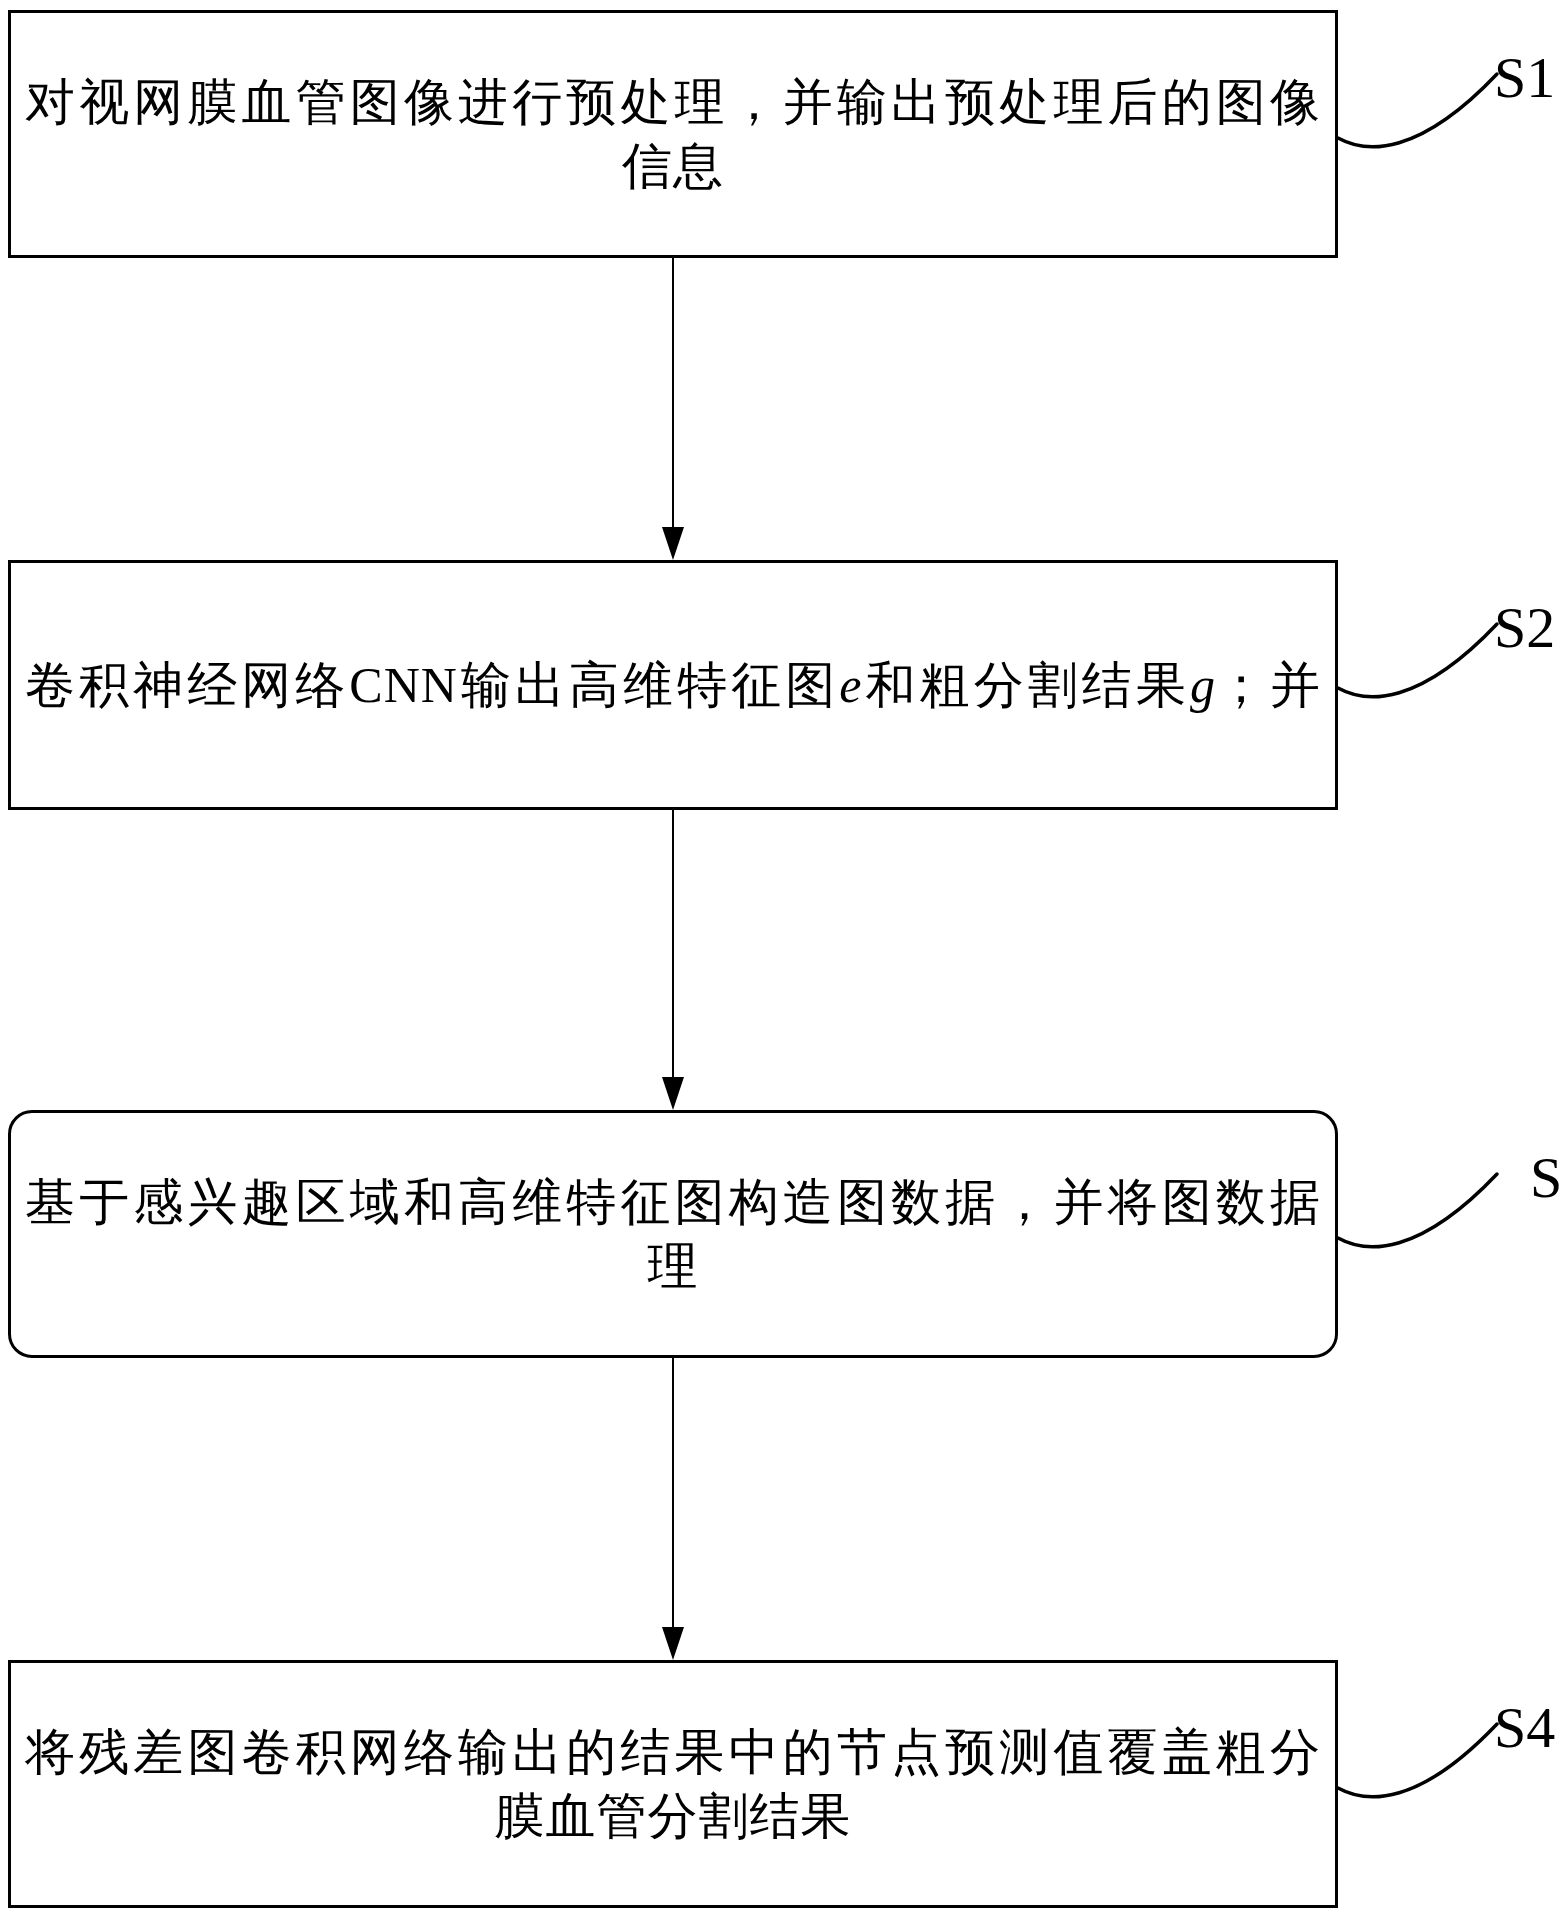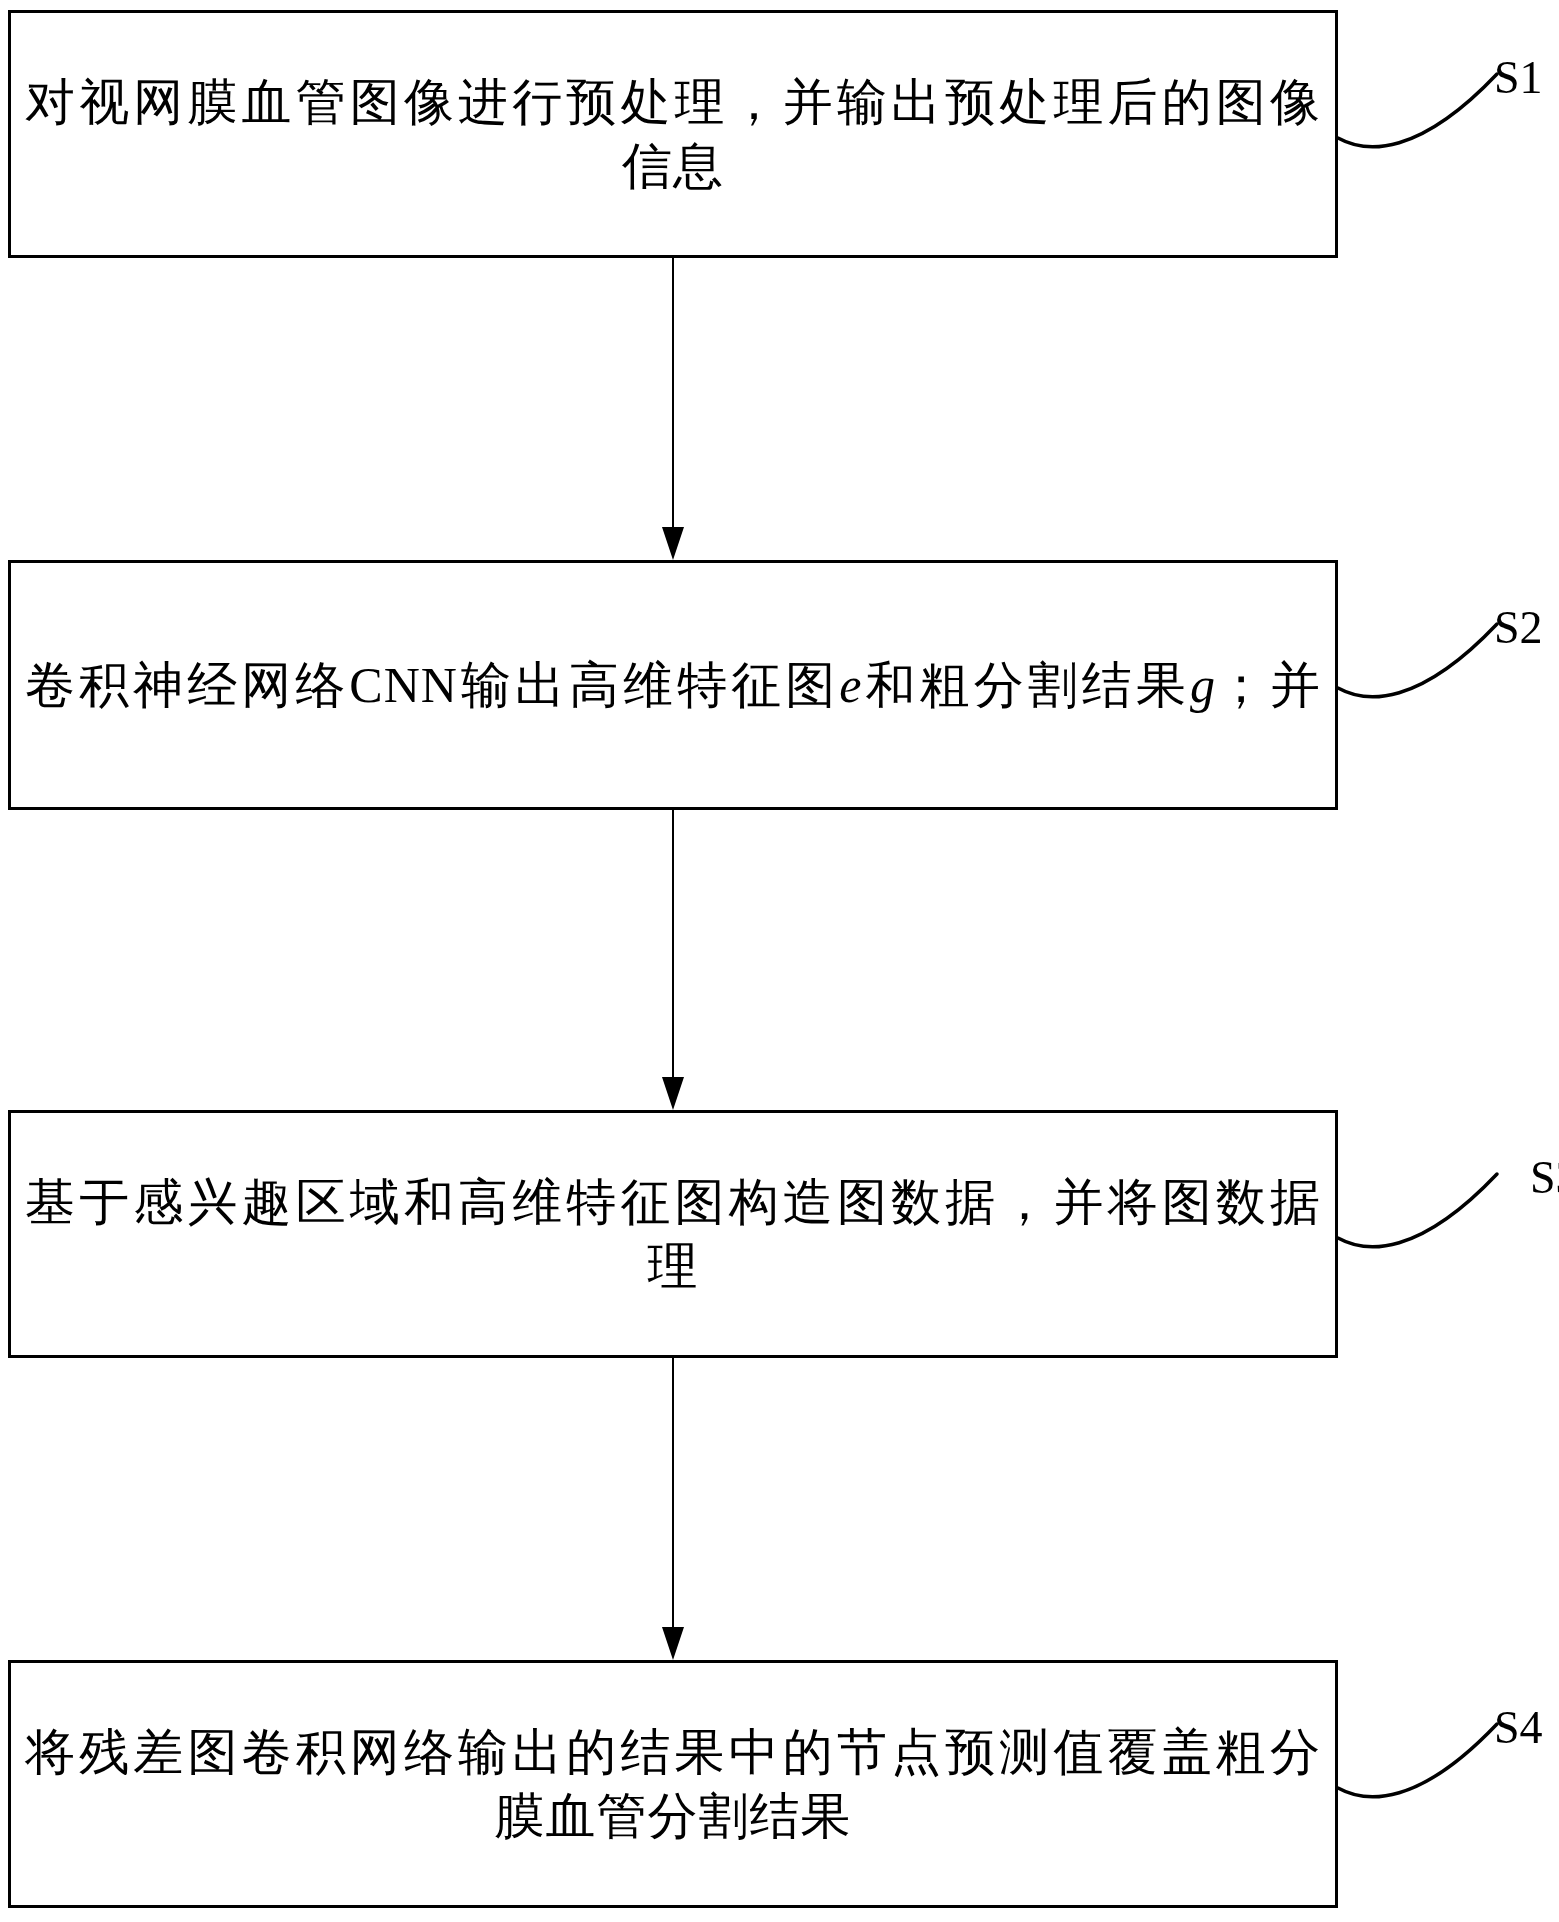--- a/index.html
+++ b/index.html
@@ -53,21 +53,21 @@
   .leader {
     position: absolute;
     left: 1337px;
     width: 168px;
     height: 112px;
     overflow: visible;
   }
   .slabel {
     position: absolute;
     left: 1494px;
-    font-size: 46px;
+    font-size: 58px;
     line-height: 46px;
     font-family: "Liberation Serif", serif;
     color: #000000;
   }
 </style>
 </head>
 <body>
 
 <div class="canvas">
 
@@ -91,21 +91,21 @@
   <svg class="leader" style="top:606px;" viewBox="0 0 168 112">
     <path d="M 1 82 C 30 98, 82 100, 160 18" fill="none" stroke="#000000" stroke-width="3.5" stroke-linecap="round"></path>
   </svg>
   <div class="slabel" style="top:605px;">S2</div>
 
   <div class="arrow" style="left:661px;top:810px;height:300px;">
     <div class="shaft"></div>
     <div class="head"></div>
   </div>
 
-  <div class="box" style="top:1110px;">
+  <div class="box" style="top:1110px;border-radius:24px;">
     <div class="line j"><span>基于感兴趣区域和高维特征图构造图数据，并将图数据</span></div>
     <div class="line c"><span>理</span></div>
   </div>
   <svg class="leader" style="top:1156px;" viewBox="0 0 168 112">
     <path d="M 1 82 C 30 98, 82 100, 160 18" fill="none" stroke="#000000" stroke-width="3.5" stroke-linecap="round"></path>
   </svg>
   <div class="slabel" style="top:1155px;margin-left:36px;">S3</div>
 
   <div class="arrow" style="left:661px;top:1357px;height:303px;">
     <div class="shaft"></div>

